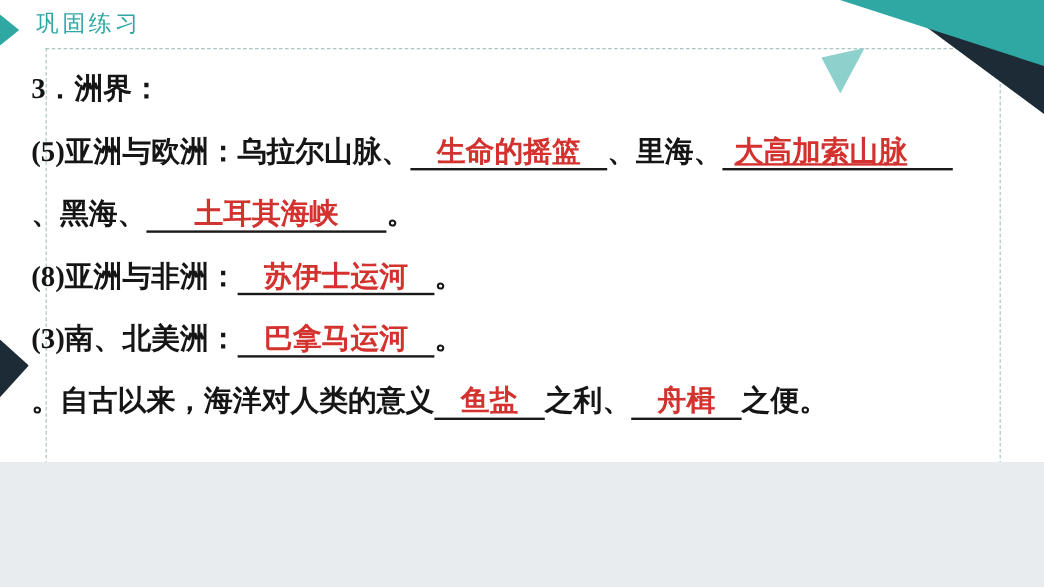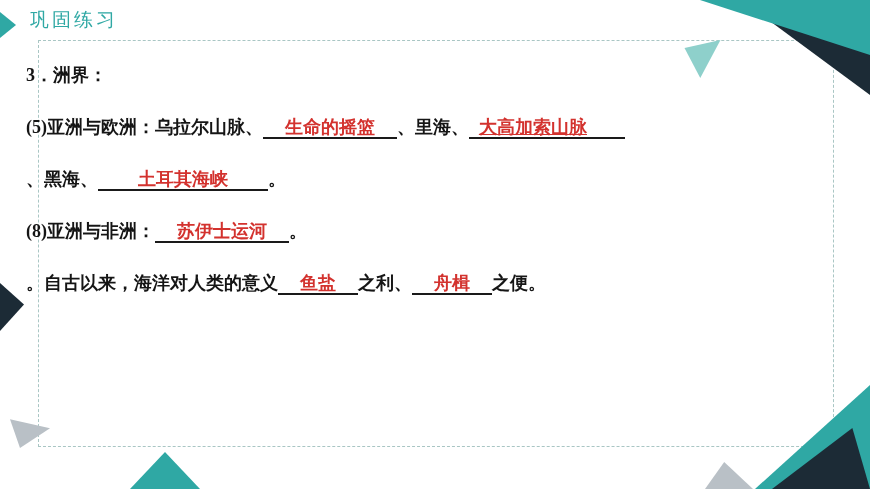--- a/index.html
+++ b/index.html
@@ -1,18 +1,18 @@
 <!DOCTYPE html>
 <html style="--teal: #2fa8a4; --pale: #8ed0cb; --red: #d3322e; --navy: #1c2b36; --gray: #b9c0c6; --ink: #151515; --underline: #1a1a1a; --dash: #a9c6c4;"><head>
 <meta charset="utf-8">
 <style>
   html,body{margin:0;padding:0;background:#e9ecee;}
   .slide{
     position:relative;
-    width:870px;height:489px;
+    width:870px;height:385px;
     background:#ffffff;
     overflow:hidden;
     font-family:"Liberation Serif","DejaVu Serif",serif;
   }
   
   .frame{
     position:absolute;left:38px;top:40px;width:794px;height:405px;
     border:1px dashed var(--dash,#a9c6c4);
     z-index:1;
   }
@@ -24,21 +24,21 @@
     font-weight:500;
     z-index:4;
   }
   
   .content{
     position:absolute;left:26px;top:49px;width:814px;
     z-index:3;
   }
   .line{
     height:52px;line-height:52px;
-    font-size:18px;font-weight:700;
+    font-size:24px;font-weight:700;
     color:var(--ink,#151515);
     white-space:nowrap;
   }
   .blank{
     color:var(--red,#d3322e);
     border-bottom:2px solid var(--underline,#1a1a1a);
     padding:0 22px;
   }
   .blank.wide{padding:0 40px;}
   .blank.stretch{padding-left:10px;padding-right:38px;text-decoration:underline;}
@@ -101,20 +101,23 @@
     </div>
 
     <div class="line">
       <span>、黑海、</span><span class="blank wide">土耳其海峡</span><span>。</span>
     </div>
 
     <div class="line">
       <span>(8)亚洲与非洲：</span><span class="blank">苏伊士运河</span><span>。</span>
     </div>
 
+    <div class="line">
+      <span>(3)南、北美洲：</span><span class="blank">巴拿马运河</span><span>。</span>
+    </div>
 
 
     <div class="line">
       <span>。自古以来，海洋对人类的意义</span><span class="blank">鱼盐</span><span>之利、</span><span class="blank">舟楫</span><span>之便。</span>
     </div>
 
   </div>
 </div>
 
 </body></html>

